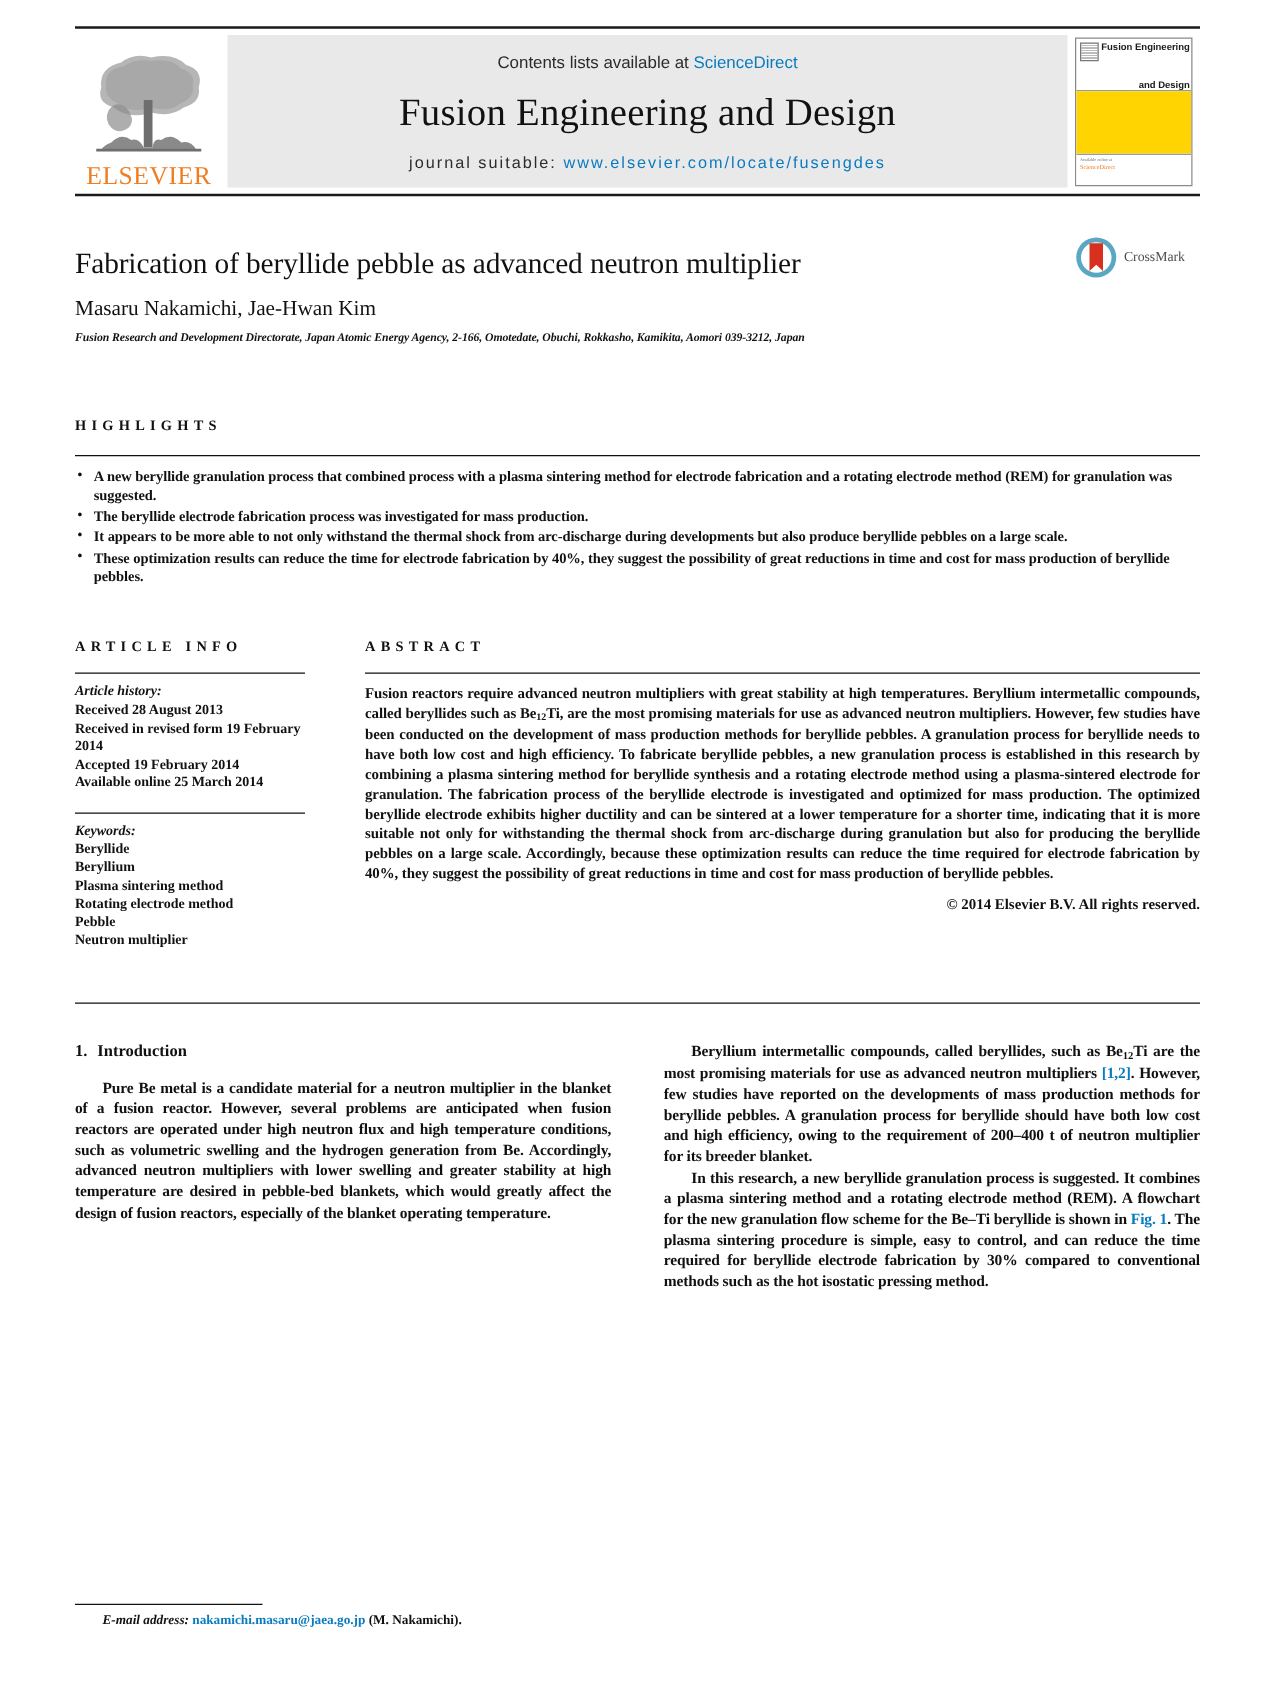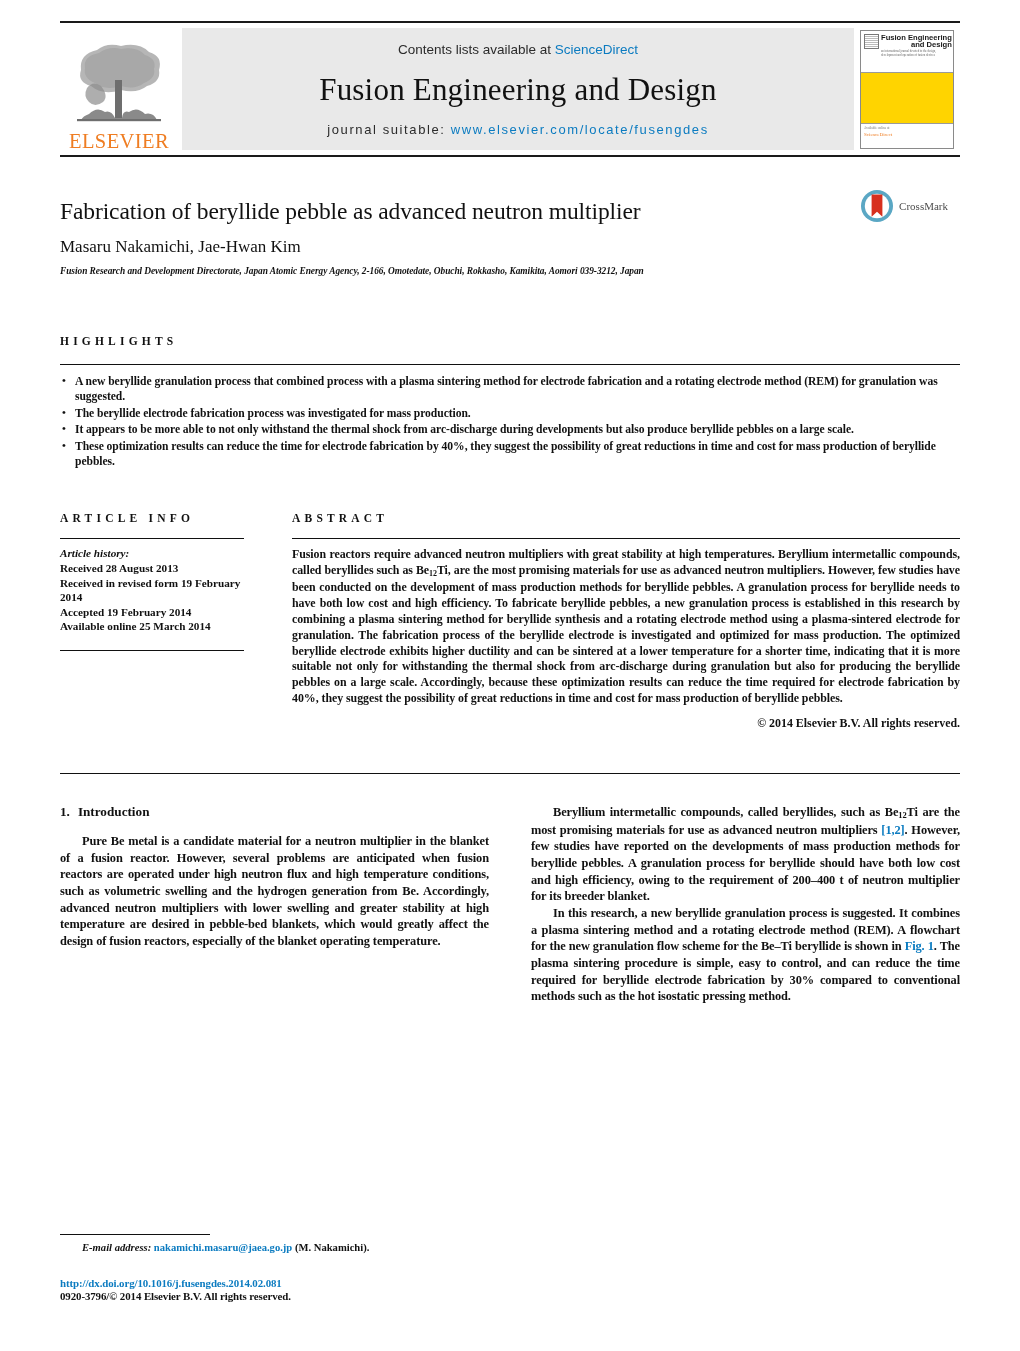--- a/index.html
+++ b/index.html
@@ -142,20 +142,21 @@
     color: #1a1a1a;
     white-space: nowrap;
   }
   .cover-titles .ct2 {
     font-family: "Liberation Sans", sans-serif;
     font-size: 7.6px;
     font-weight: bold;
     color: #1a1a1a;
     text-align: right;
     white-space: nowrap;
+    margin-top: 23px;
   }
   .cover-titles .ctsmall {
     font-size: 3px;
     color: #666;
     line-height: 1.3;
     margin-top: 1px;
   }
   .cover-yellow {
     flex: 1 1 auto;
     background: #ffd400;
@@ -494,20 +495,29 @@
       <div class="sec-label">ARTICLE INFO</div>
       <div class="rule-thin"></div>
       <div class="history">
         <div class="hd">Article history:</div>
         <div>Received 28 August 2013</div>
         <div>Received in revised form 19 February 2014</div>
         <div>Accepted 19 February 2014</div>
         <div>Available online 25 March 2014</div>
       </div>
       <div class="kw-rule"></div>
+      <div class="keywords">
+        <div class="kd">Keywords:</div>
+        <div>Beryllide</div>
+        <div>Beryllium</div>
+        <div>Plasma sintering method</div>
+        <div>Rotating electrode method</div>
+        <div>Pebble</div>
+        <div>Neutron multiplier</div>
+      </div>
     </div>
 
     <div class="col-abstract">
       <div class="sec-label">ABSTRACT</div>
       <div class="rule-thin"></div>
       <div class="abstract-body"><span>Fusion reactors require advanced neutron multipliers with great stability at high temperatures. Beryllium intermetallic compounds, called beryllides such as Be</span><sub>12</sub><span>Ti, are the most promising materials for use as advanced neutron multipliers. However, few studies have been conducted on the development of mass production methods for beryllide pebbles. A granulation process for beryllide needs to have both low cost and high efficiency. To fabricate beryllide pebbles, a new granulation process is established in this research by combining a plasma sintering method for beryllide synthesis and a rotating electrode method using a plasma-sintered electrode for granulation. The fabrication process of the beryllide electrode is investigated and optimized for mass production. The optimized beryllide electrode exhibits higher ductility and can be sintered at a lower temperature for a shorter time, indicating that it is more suitable not only for withstanding the thermal shock from arc-discharge during granulation but also for producing the beryllide pebbles on a large scale. Accordingly, because these optimization results can reduce the time required for electrode fabrication by 40%, they suggest the possibility of great reductions in time and cost for mass production of beryllide pebbles.</span></div>
       <div class="copyright">© 2014 Elsevier B.V. All rights reserved.</div>
     </div>
   </div>
 
@@ -528,19 +538,15 @@
     </div>
   </div>
 
   <div class="footer-left">
     <div class="foot-rule"></div>
     <div class="email-line">
       <span class="lbl">E-mail address:</span>
       <span class="mail">nakamichi.masaru@jaea.go.jp</span>
       <span>(M. Nakamichi).</span>
     </div>
-    <div class="doi-block">
-      <div class="doi-line">http://dx.doi.org/10.1016/j.fusengdes.2014.02.081</div>
-      <div class="issn-line">0920-3796/© 2014 Elsevier B.V. All rights reserved.</div>
-    </div>
   </div>
 
 </div>
 
 </body></html>

